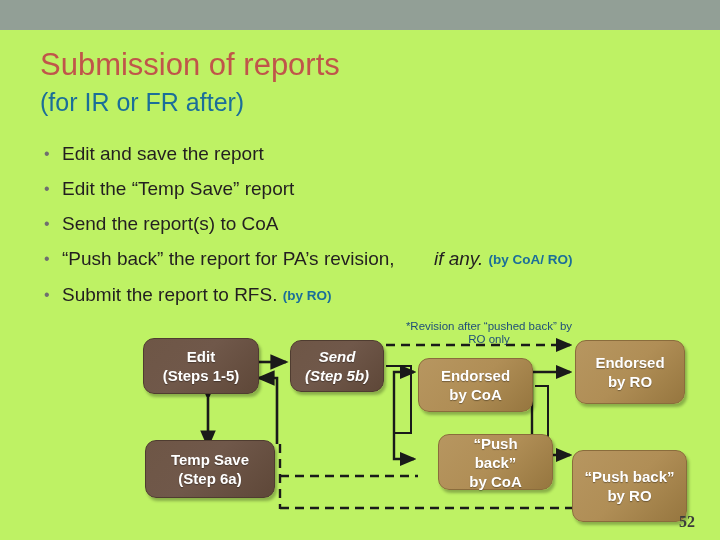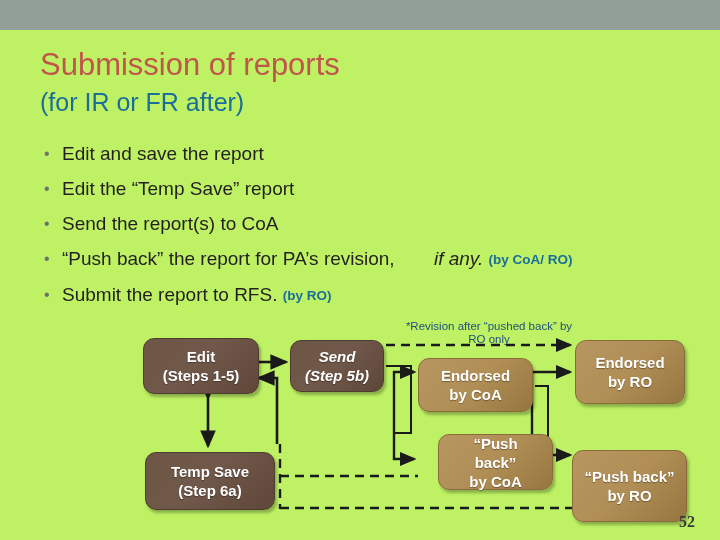--- a/index.html
+++ b/index.html
@@ -181,21 +181,21 @@
       <line x1="280" y1="444" x2="280" y2="509" stroke="#1a1a1a" stroke-width="2.4" stroke-dasharray="9 6"></line>
     </svg>
 
     <div id="revision-note">*Revision after “pushed back” by RO only</div>
 
     <div class="node dark" style="left:143px; top:338px; width:116px; height:56px;">
       <span>Edit</span>
       <span>(Steps 1-5)</span>
     </div>
 
-    <div class="node dark" style="left:145px; top:452px; width:130px; height:58px;">
+    <div class="node dark" style="left:145px; top:440px; width:130px; height:58px;">
       <span>Temp Save</span>
       <span>(Step 6a)</span>
     </div>
 
     <div class="node dark" style="left:290px; top:340px; width:94px; height:52px;font-style:italic;">
       <span>Send</span>
       <span>(Step 5b)</span>
     </div>
 
     <div class="node light" style="left:418px; top:358px; width:115px; height:54px;">

